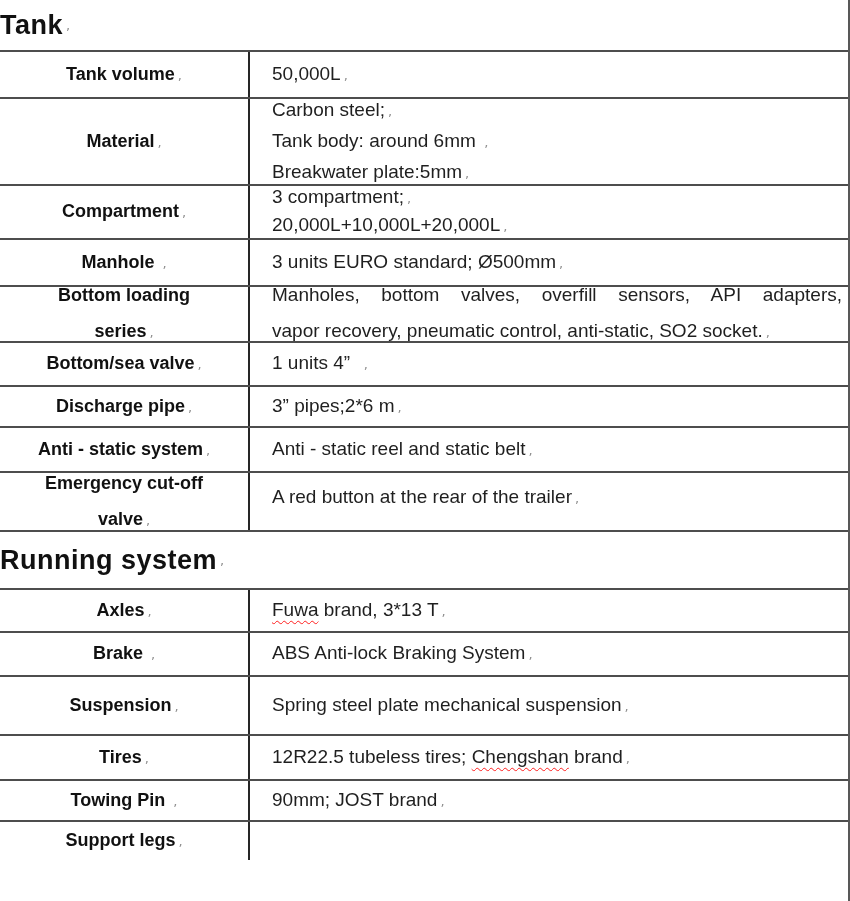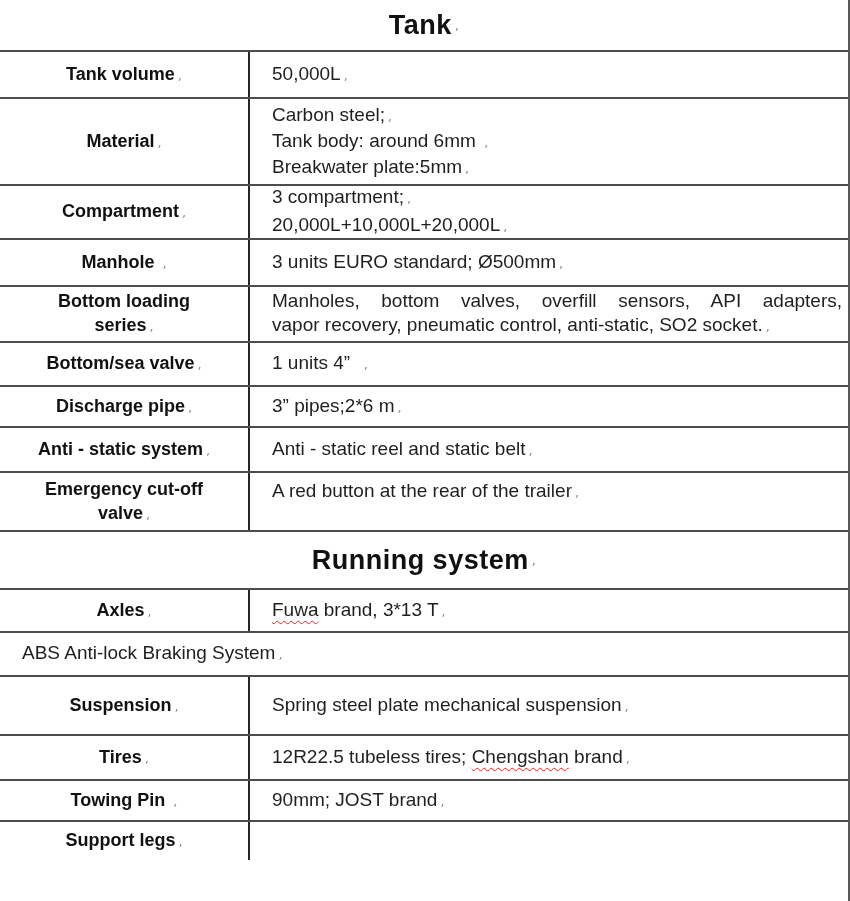--- a/index.html
+++ b/index.html
@@ -4,33 +4,33 @@
 <style>
   html,body{margin:0;padding:0;background:#fff;}
   .page{
     width:850px;height:901px;box-sizing:border-box;overflow:hidden;
     background:#fff;color:#1b1b1b;
     font-family:"Liberation Sans","DejaVu Sans",sans-serif;
     border-right:2px solid #585858;
   }
   .row{display:flex;box-sizing:border-box;border-bottom:2px solid #4d4d4d;}
   .row.noborder{border-bottom:none;}
-  .hdr{justify-content:center;align-items:center;font-weight:bold;font-size:27px;letter-spacing:.5px;color:#111;}
+  .hdr{justify-content:flex-start;align-items:center;font-weight:bold;font-size:27px;letter-spacing:.5px;color:#111;}
   .lblcell{
     flex:0 0 250px;box-sizing:border-box;border-right:2px solid #262626;
     display:flex;flex-direction:column;justify-content:center;align-items:center;
     font-weight:bold;font-size:18px;text-align:center;color:#111;line-height:27px;
   }
   .valcell{
     flex:1 1 auto;box-sizing:border-box;min-width:0;
     display:flex;flex-direction:column;justify-content:center;
     padding-left:22px;padding-right:6px;font-size:19px;color:#1f1f1f;
   }
-  .line{line-height:24px;white-space:normal;}
-  .row-material .line{line-height:24px;}
+  .line{line-height:36px;white-space:normal;}
+  .row-material .line{line-height:29px;}
   .row-compartment .line{line-height:26px;}
   .stretch{text-align:justify;text-align-last:justify;}
   .row-emergency .valcell{justify-content:flex-start;padding-top:6px;}
   .row-spring .lblcell{justify-content:flex-start;padding-top:8px;}
   .row-spring .valcell{justify-content:flex-start;padding-top:27px;}
   .mark{font-size:13px;color:#8f8f8f;margin-left:3px;font-weight:normal;font-family:"DejaVu Sans",sans-serif;}
   .sperr{
     text-decoration:underline;text-decoration-style:wavy;
     text-decoration-color:#ff1f1f;text-decoration-thickness:1px;text-underline-offset:4px;
   }
@@ -140,20 +140,23 @@
   <div class="row" style="height:43px">
     <div class="lblcell">
       <div class="line"><span>Axles</span><span class="mark">,</span></div>
     </div>
     <div class="valcell">
       <div class="line"><span class="sperr">Fuwa</span><span> brand, 3*13 T</span><span class="mark">,</span></div>
     </div>
   </div>
 
   <div class="row" style="height:44px">
+    <div class="lblcell">
+      <div class="line"><span>Brake&nbsp;</span><span class="mark">,</span></div>
+    </div>
     <div class="valcell">
       <div class="line"><span>ABS Anti-lock Braking System</span><span class="mark">,</span></div>
     </div>
   </div>
 
   <div class="row" style="height:59px">
     <div class="lblcell">
       <div class="line"><span>Suspension</span><span class="mark">,</span></div>
     </div>
     <div class="valcell">

